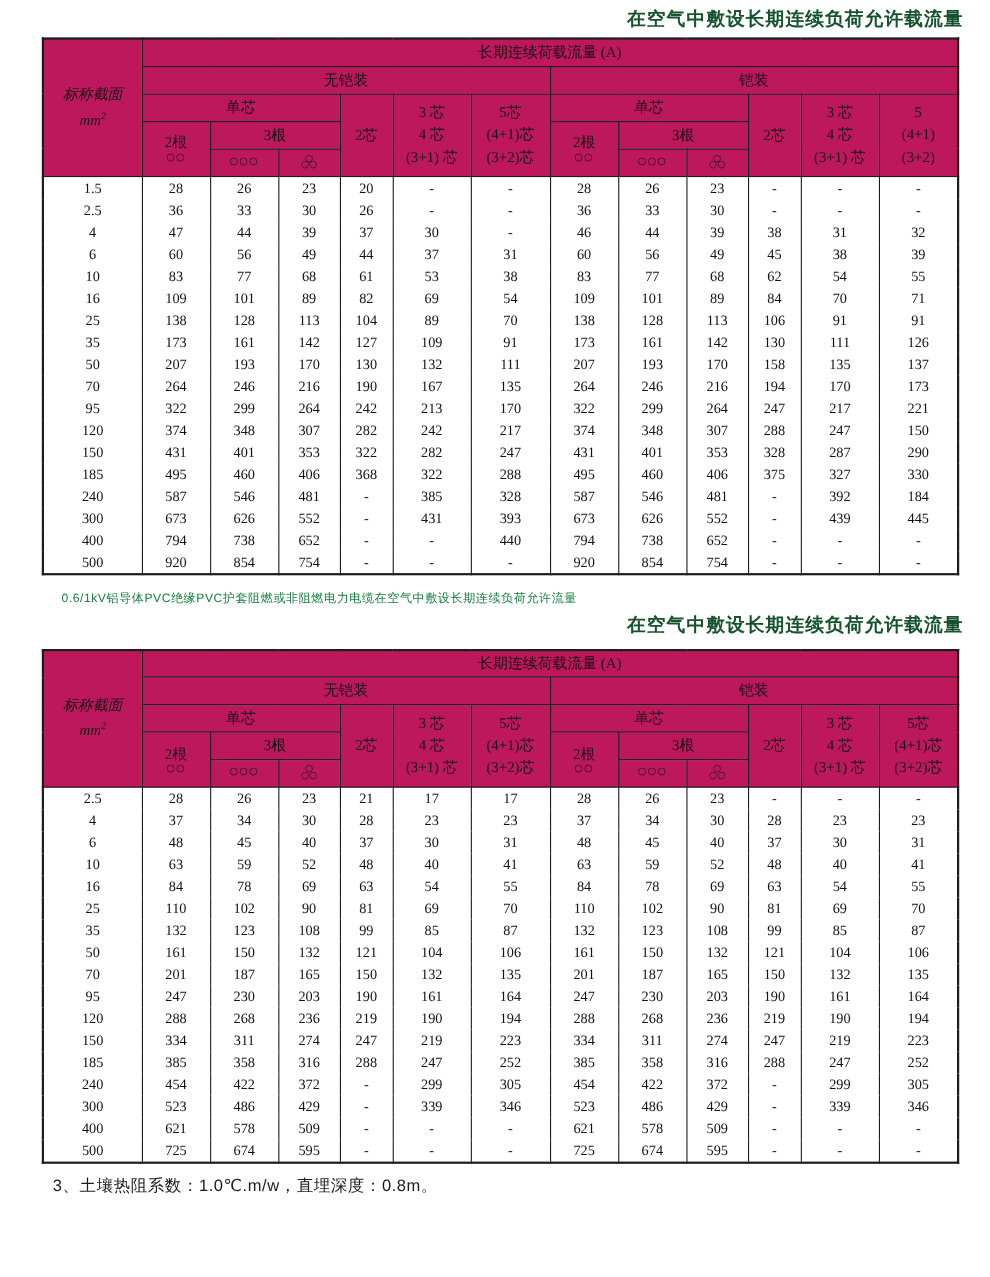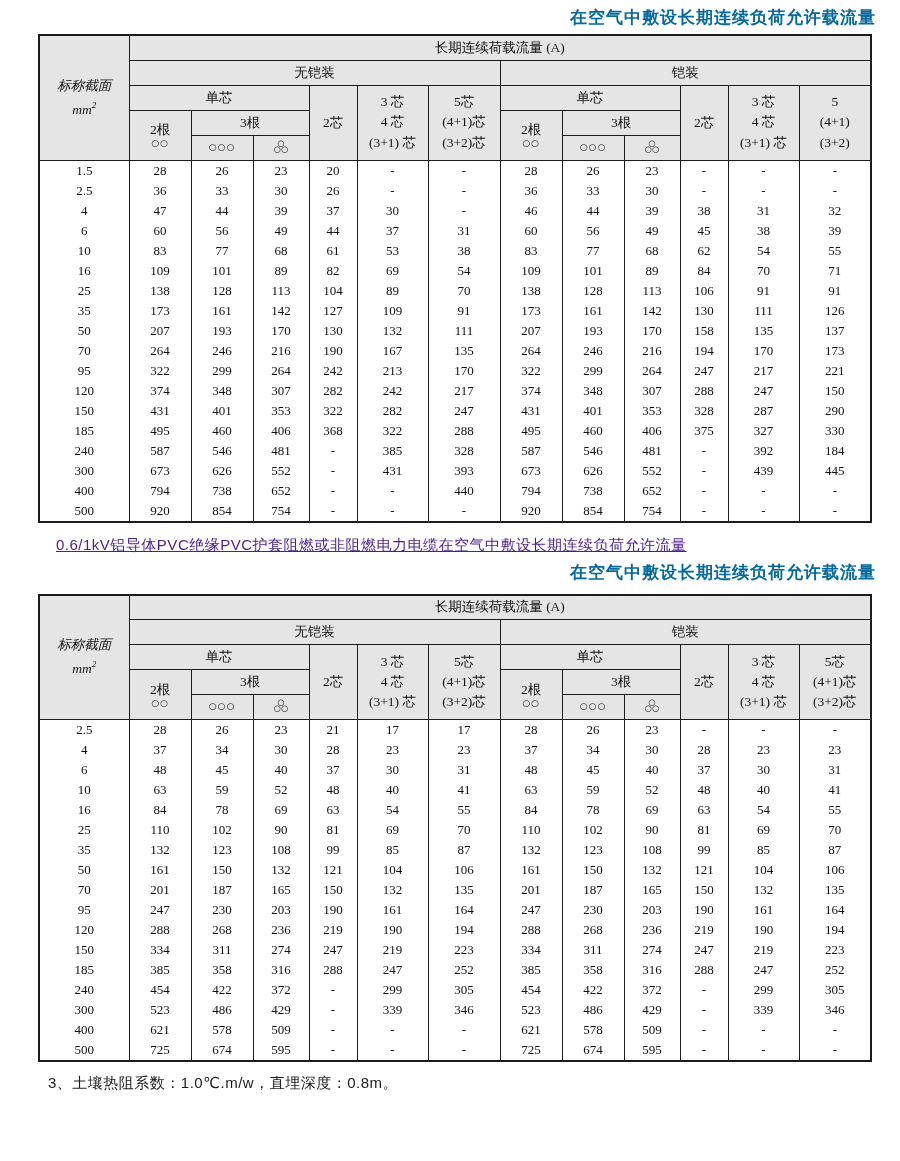--- a/index.html
+++ b/index.html
@@ -3,47 +3,47 @@
 <meta charset="utf-8">
 <style>
   html,body{margin:0;padding:0;}
   body{
     width:900px;height:1161px;background:#ffffff;color:#1a1a1a;
     font-family:"Liberation Sans","DejaVu Sans",sans-serif;
     position:relative;overflow:hidden;
   }
   .page-title{
     text-align:right;font-weight:bold;font-size:17px;
-    padding:6px 24px 5px 0;letter-spacing:1px;color:#0369a1;border-radius:15px;
+    padding:6px 24px 5px 0;letter-spacing:1px;color:#14532d;border-radius:15px;
   }
   table.cap{
     border-collapse:collapse;table-layout:fixed;
     margin-left:38px;width:832px;
     border:2px solid #1c1c1c;
     font-family:"Liberation Serif","DejaVu Serif",serif;
   }
   table.cap th{
-    background:#e5e5e5;border:1px solid #1c1c1c;
+    background:#be185d;border:1px solid #1c1c1c;
     font-weight:normal;font-size:13.5px;text-align:center;
     padding:1px 1px;color:#111;
   }
   table.cap thead tr{height:25px;}
   table.cap td{
     border-left:1px solid #1c1c1c;border-right:1px solid #1c1c1c;
     border-top:none;border-bottom:none;
     text-align:center;font-size:13px;height:20px;padding:0;color:#111;
   }
   .multi{white-space:pre-line;line-height:1.5;}
   .section-cell div{line-height:1.7;font-style:italic;}
   .unit sup{font-size:9px;}
   .circles{display:block;font-size:9px;letter-spacing:1px;line-height:1.1;font-family:"DejaVu Sans",sans-serif;}
   .clover{display:inline-block;font-family:"DejaVu Sans",sans-serif;}
   .clover div{font-size:8.5px;line-height:0.68;letter-spacing:0;}
   .mid-caption{
-    font-size:15px;margin:13px 0 0 56px;color:#4c1d95;letter-spacing:0.5px;text-decoration:underline;
+    font-size:11px;margin:13px 0 0 56px;color:#15803d;letter-spacing:0.5px;
   }
   .notes{margin:10px 0 0 30px;font-size:15px;color:#1c1c1c;}
   .notes .note-head{margin-bottom:6px;}
   .notes .note-item{margin:4px 0 0 18px;line-height:21px;letter-spacing:0.5px;}
   .t2{margin-top:5px;}
 </style>
 </head>
 <body>
 
 <div class="page-title">在空气中敷设长期连续负荷允许载流量</div>

